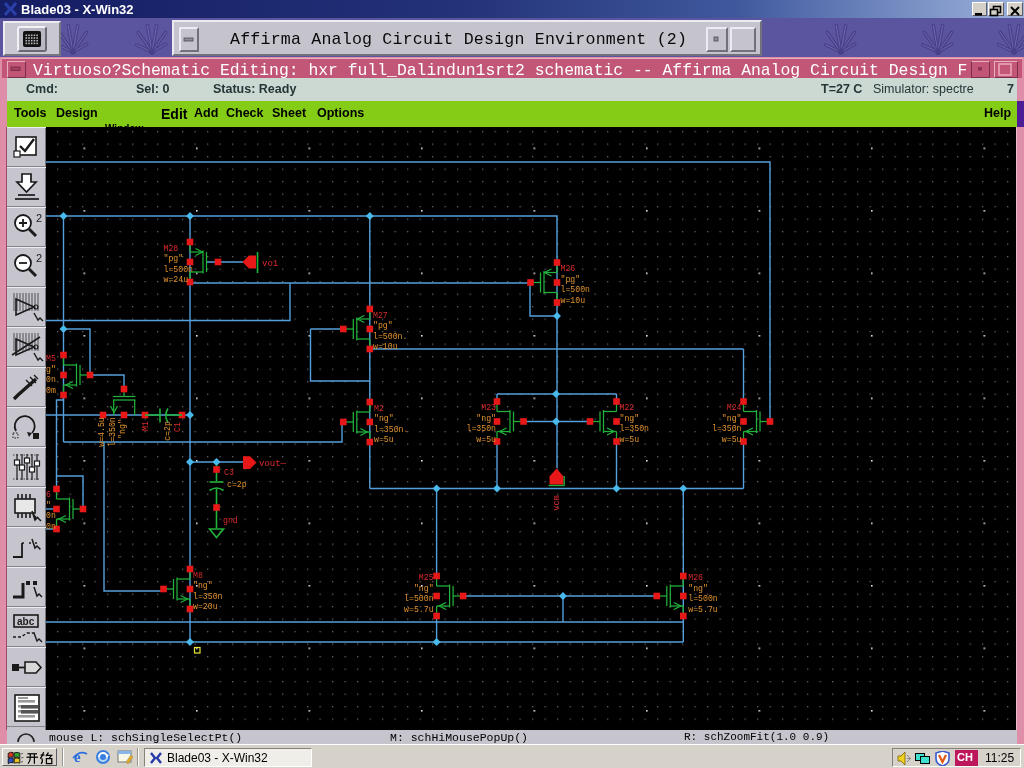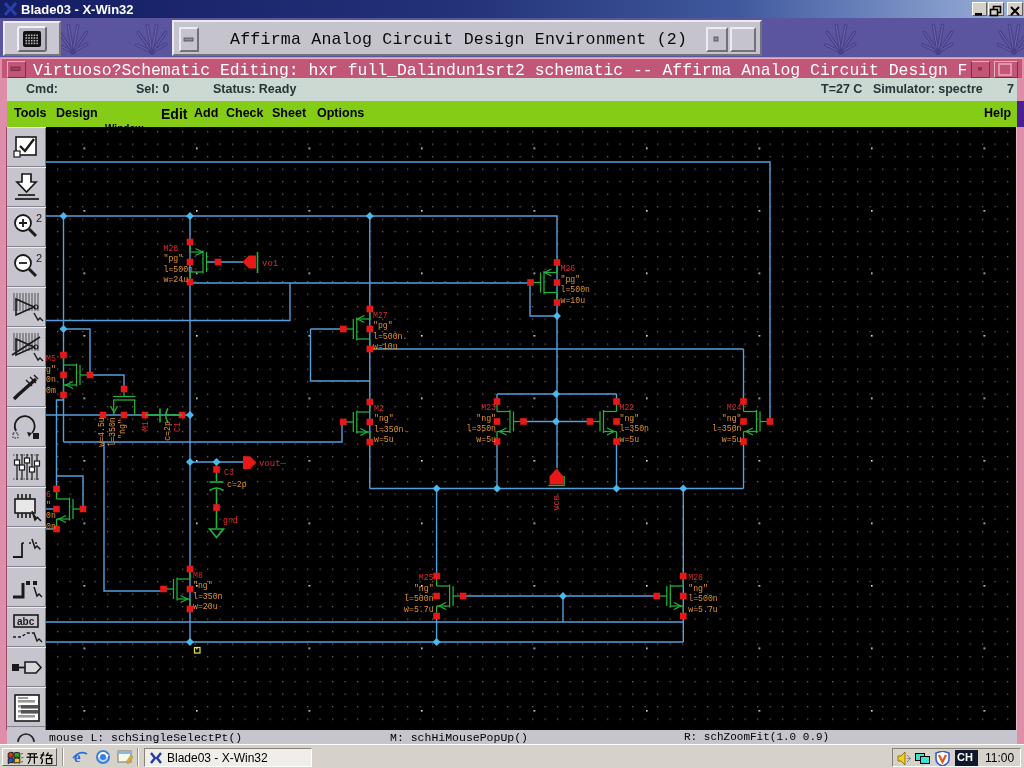--- a/index.html
+++ b/index.html
@@ -149,21 +149,21 @@
           <rect x="4" y="2" width="12" height="11" fill="none" stroke="#eab" stroke-width="1.5"></rect>
         </svg></div>
  </div>
 </div>
 
 <div class="abs" style="left:0;top:78px;width:1024px;height:23px;background:#ccd9d3;border-left:7px solid #df8ea9;border-right:7px solid #df8ea9">
  <span style="position:absolute;left:19px;top:4px;font-size:12.5px;font-weight:bold;color:#253636">Cmd:</span>
  <span style="position:absolute;left:129px;top:4px;font-size:12.5px;font-weight:bold;color:#253636">Sel: 0</span>
  <span style="position:absolute;left:206px;top:4px;font-size:12.5px;font-weight:bold;color:#253636">Status: Ready</span>
  <span style="position:absolute;left:814px;top:4px;font-size:12.5px;font-weight:bold;color:#253636">T=27 C</span>
- <span style="position:absolute;left:866px;top:4px;font-size:12.5px;font-weight:bold;color:#253636">Simulator: spectre</span>
+ <span style="position:absolute;left:866px;top:4px;font-size:12.5px;font-weight:normal;color:#253636">Simulator: spectre</span>
  <span style="position:absolute;left:1000px;top:4px;font-size:12.5px;font-weight:bold;color:#253636">7</span>
 </div>
 
 <div class="abs" style="left:0;top:101px;width:1024px;height:26px;background:#84cc16;border-left:7px solid #df8ea9;border-right:7px solid #4c1d95">
 <span style="position:absolute;left:7px;top:5px;font-size:12.5px;font-weight:bold;color:#000">Tools</span>
     <span style="position:absolute;left:49px;top:5px;font-size:12.5px;font-weight:bold;color:#000">Design</span>
     <span style="position:absolute;left:98px;top:22px;font-size:10px;font-weight:bold;color:#000">Window</span>
     <span style="position:absolute;left:154px;top:5px;font-size:14px;font-weight:bold;color:#000">Edit</span>
     <span style="position:absolute;left:187px;top:5px;font-size:12.5px;font-weight:bold;color:#000">Add</span>
     <span style="position:absolute;left:219px;top:5px;font-size:12.5px;font-weight:bold;color:#000">Check</span>
@@ -693,17 +693,17 @@
    <svg width="18" height="15" style="position:absolute;left:21px;top:2px" viewBox="0 0 18 15">
         <rect x="1" y="2" width="10" height="8" fill="#000"></rect>
         <rect x="2" y="3" width="8" height="6" fill="#40e0d0"></rect>
         <rect x="6" y="5" width="10" height="8" fill="#000"></rect>
         <rect x="7" y="6" width="8" height="6" fill="#40e0d0"></rect>
       </svg>
    <svg width="15" height="15" style="position:absolute;left:42px;top:2px" viewBox="0 0 15 15">
         <path d="M7.5,0 L14,2 V8 Q14,13 7.5,15 Q1,13 1,8 V2 Z" fill="#fff" stroke="#3a5ad0" stroke-width="1.6"></path>
         <path d="M4,4 L7.5,11 L11,4" fill="none" stroke="#e05818" stroke-width="2.2"></path>
       </svg>
-   <div class="abs" style="left:62px;top:1px;width:23px;height:16px;background:#0f172a">
+   <div class="abs" style="left:62px;top:1px;width:23px;height:16px;background:#be185d">
         <span style="position:absolute;left:2px;top:1px;font-size:11px;font-weight:bold;color:#fff">CH</span>
       </div>
-   <span style="position:absolute;left:92px;top:2px;font-size:12px;color:#000">11:00</span>
+   <span style="position:absolute;left:92px;top:2px;font-size:12px;color:#000">11:25</span>
  </div>
 </div>
 </body></html>

